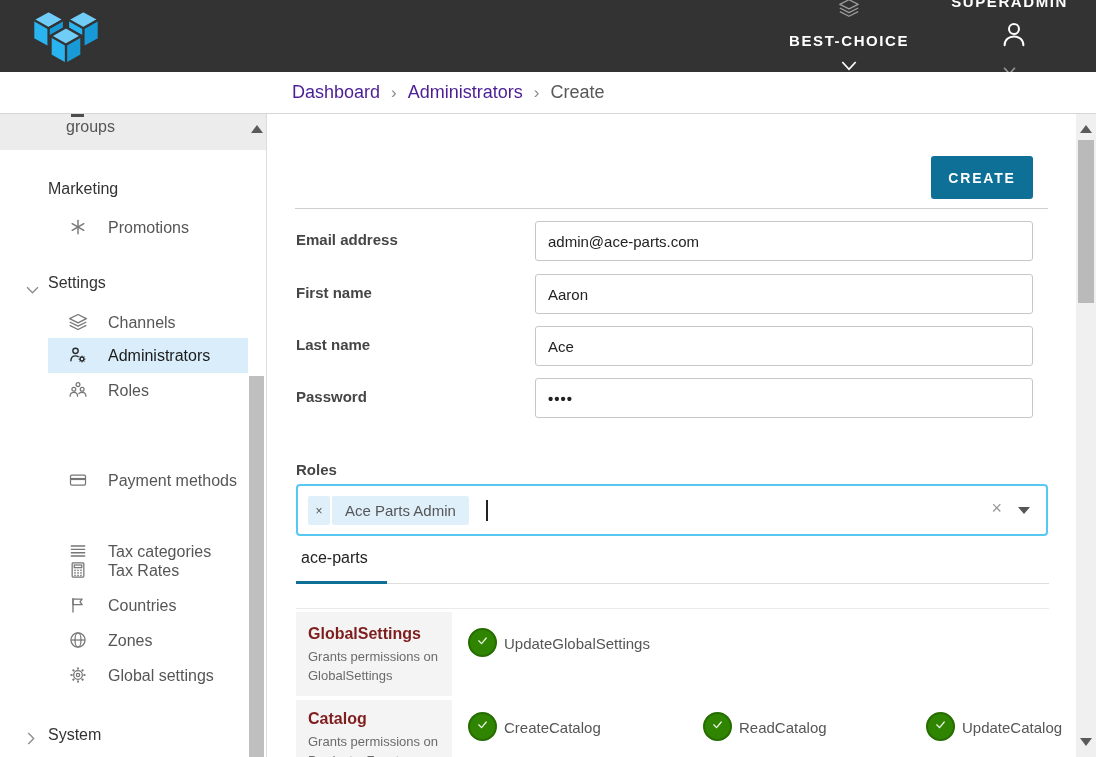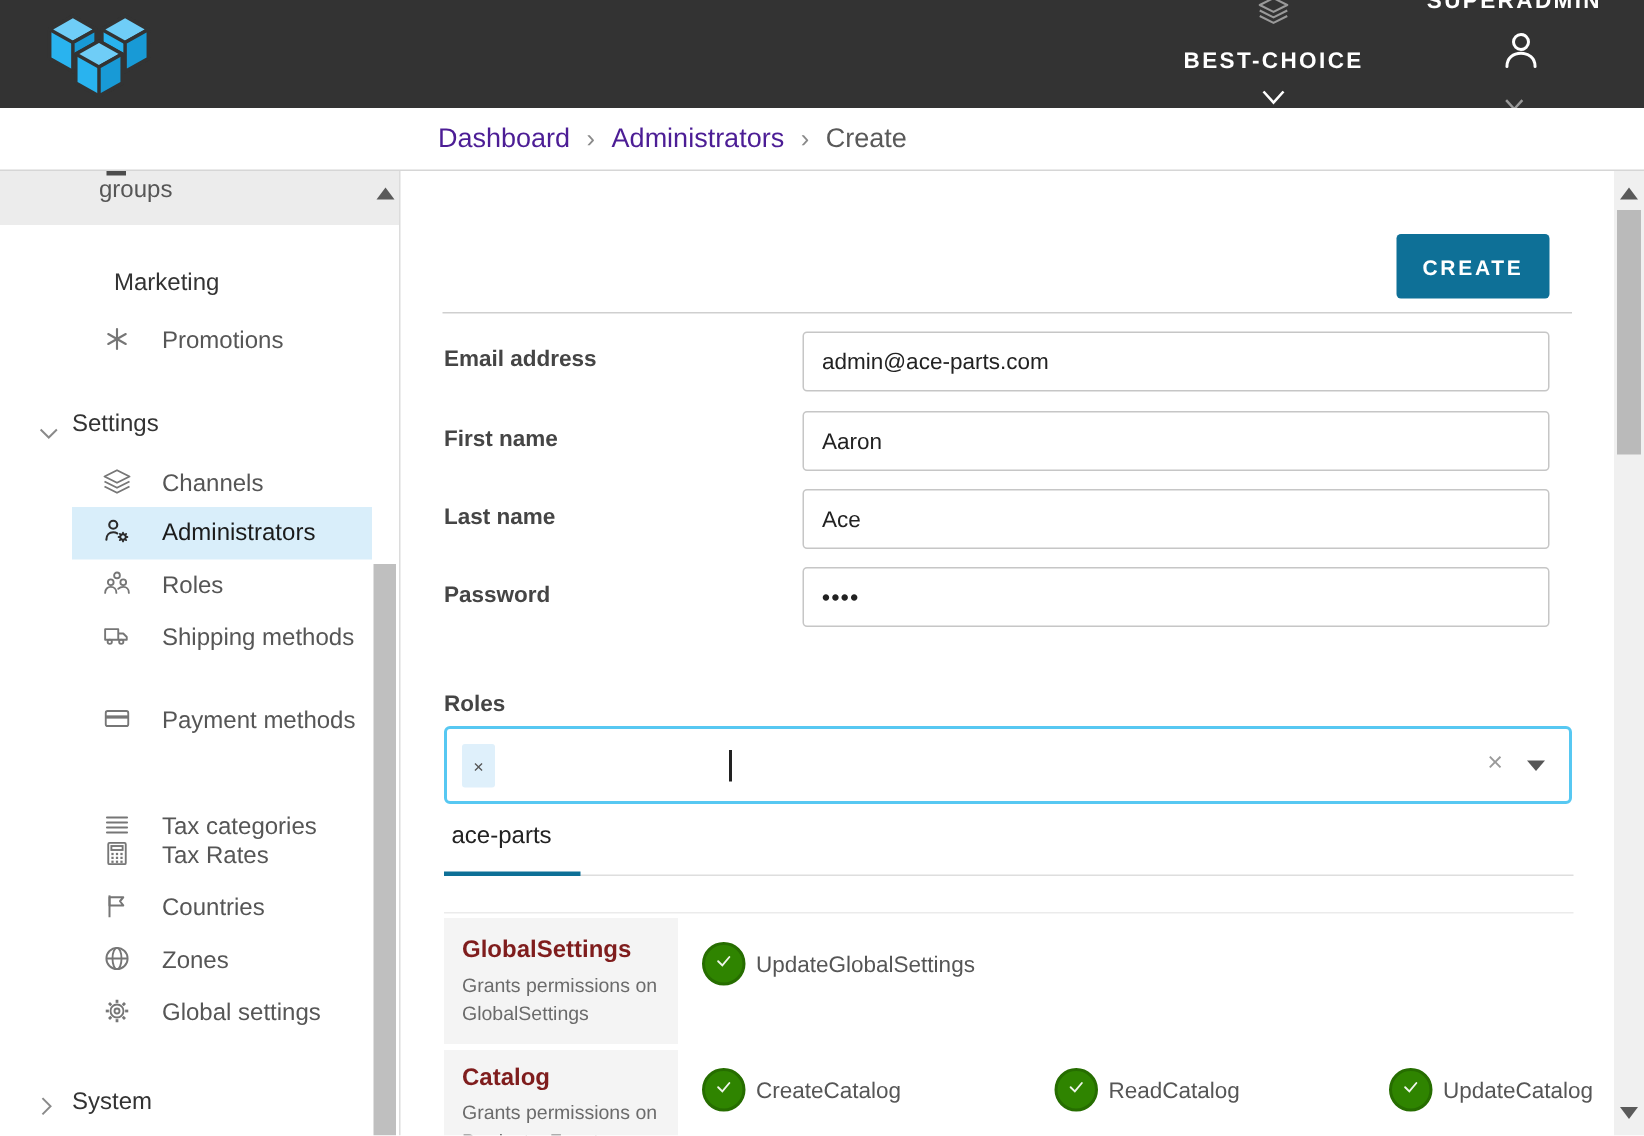--- a/index.html
+++ b/index.html
@@ -140,21 +140,21 @@
   <span class="crumb-current">Create</span>
 </div>
 
 <div class="sidebar">
 
   <div class="partial-row">
     <span class="partial-icon"></span>
     <span class="txt">groups</span>
   </div>
 
-  <div class="sec-head" style="top:66px;margin-left:28px;">Marketing</div>
+  <div class="sec-head" style="top:66px;">Marketing</div>
 
   <div class="nav-item" style="top:96px;">
     <span class="ico">
       <svg width="20" height="20" viewBox="0 0 24 24" fill="none" stroke="#767676" stroke-width="1.7" stroke-linecap="round">
         <line x1="12" y1="4" x2="12" y2="20"></line>
           <line x1="5" y1="8" x2="19" y2="16"></line>
           <line x1="19" y1="8" x2="5" y2="16"></line>
       </svg>
     </span><span>Promotions</span>
   </div>
@@ -201,30 +201,20 @@
       <svg width="20" height="20" viewBox="0 0 24 24" fill="none" stroke="#767676" stroke-width="1.5" stroke-linecap="round">
         <circle cx="12" cy="5.5" r="2.3"></circle>
           <circle cx="7" cy="11" r="2.3"></circle>
           <circle cx="17" cy="11" r="2.3"></circle>
         <path d="M2.5 19.5 c0-3 2-4.8 4.5-4.8 s4.5 1.8 4.5 4.8"></path>
           <path d="M13 16.2 c1-.9 2.4-1.5 4-1.5 2.5 0 4.5 1.8 4.5 4.8"></path>
       </svg>
     </span><span>Roles</span>
   </div>
 
-  <div class="nav-item" style="top:294px;">
-    <span class="ico">
-      <svg width="20" height="20" viewBox="0 0 24 24" fill="none" stroke="#767676" stroke-width="1.5" stroke-linejoin="round">
-        <rect x="2.5" y="6.5" width="10.5" height="8.5"></rect>
-          <path d="M13 10 h4 l2.8 2.8 V15 h-6.8"></path>
-        <circle cx="6.2" cy="16.6" r="1.7"></circle>
-          <circle cx="15.4" cy="16.6" r="1.7"></circle>
-      </svg>
-    </span><span>Shipping methods</span>
-  </div>
 
   <div class="nav-item" style="top:349px;">
     <span class="ico">
       <svg width="20" height="20" viewBox="0 0 24 24" fill="none" stroke="#767676" stroke-width="1.5">
         <rect x="3" y="6" width="18" height="12" rx="1.5"></rect>
           <rect x="3" y="9.5" width="18" height="2.6" fill="#767676" stroke="none"></rect>
       </svg>
     </span><span>Payment methods</span>
   </div>
 
@@ -324,20 +314,21 @@
   <div class="frm-label" style="top:222px;">Last name</div>
   <input class="frm-input" style="top: 212px;" type="text" value="Ace">
 
   <div class="frm-label" style="top:274px;">Password</div>
   <input class="frm-input pwd" style="top: 264px;" type="text" value="••••">
 
   <div class="roles-label">Roles</div>
   <div class="roles-select">
     <div class="chip">
       <span class="chip-x">×</span>
+      <span class="chip-label">Ace Parts Admin</span>
     </div>
     <div class="caret-line"></div>
     <span class="sel-clear">×</span>
     <span class="sel-caret"></span>
   </div>
 
   <div class="tab">ace-parts</div>
   <div class="tab-line"></div>
   <div class="tab-underline"></div>
 

